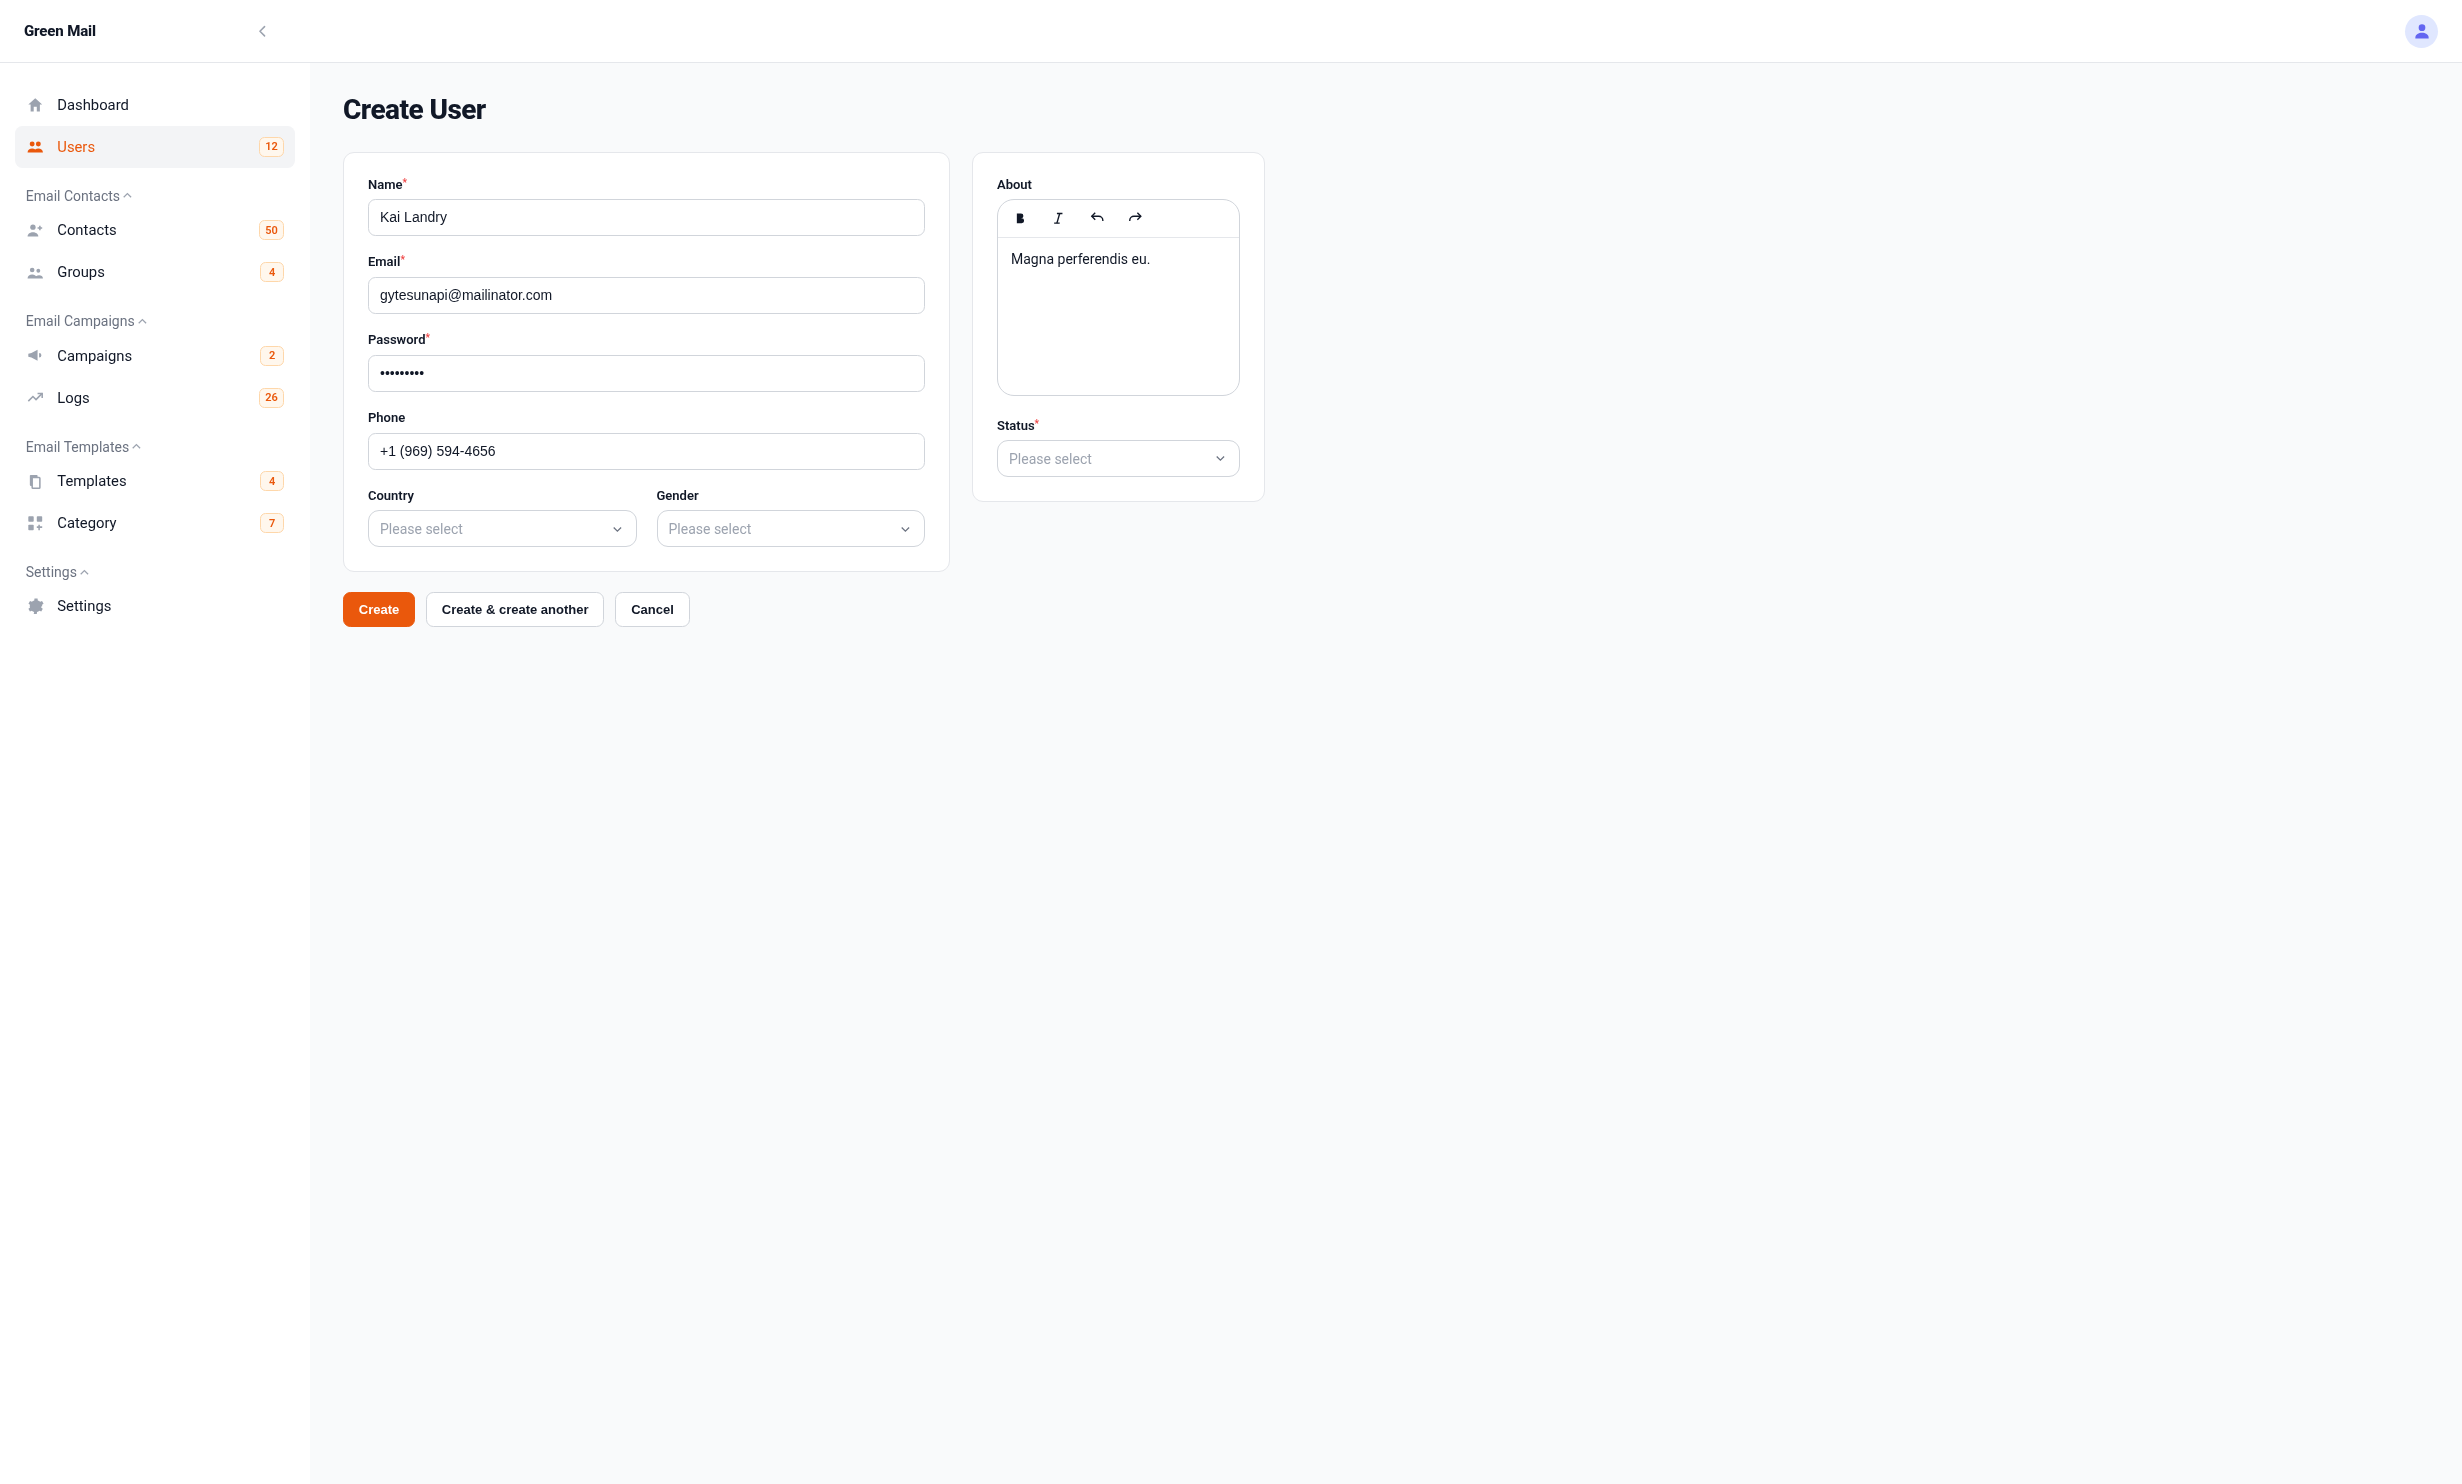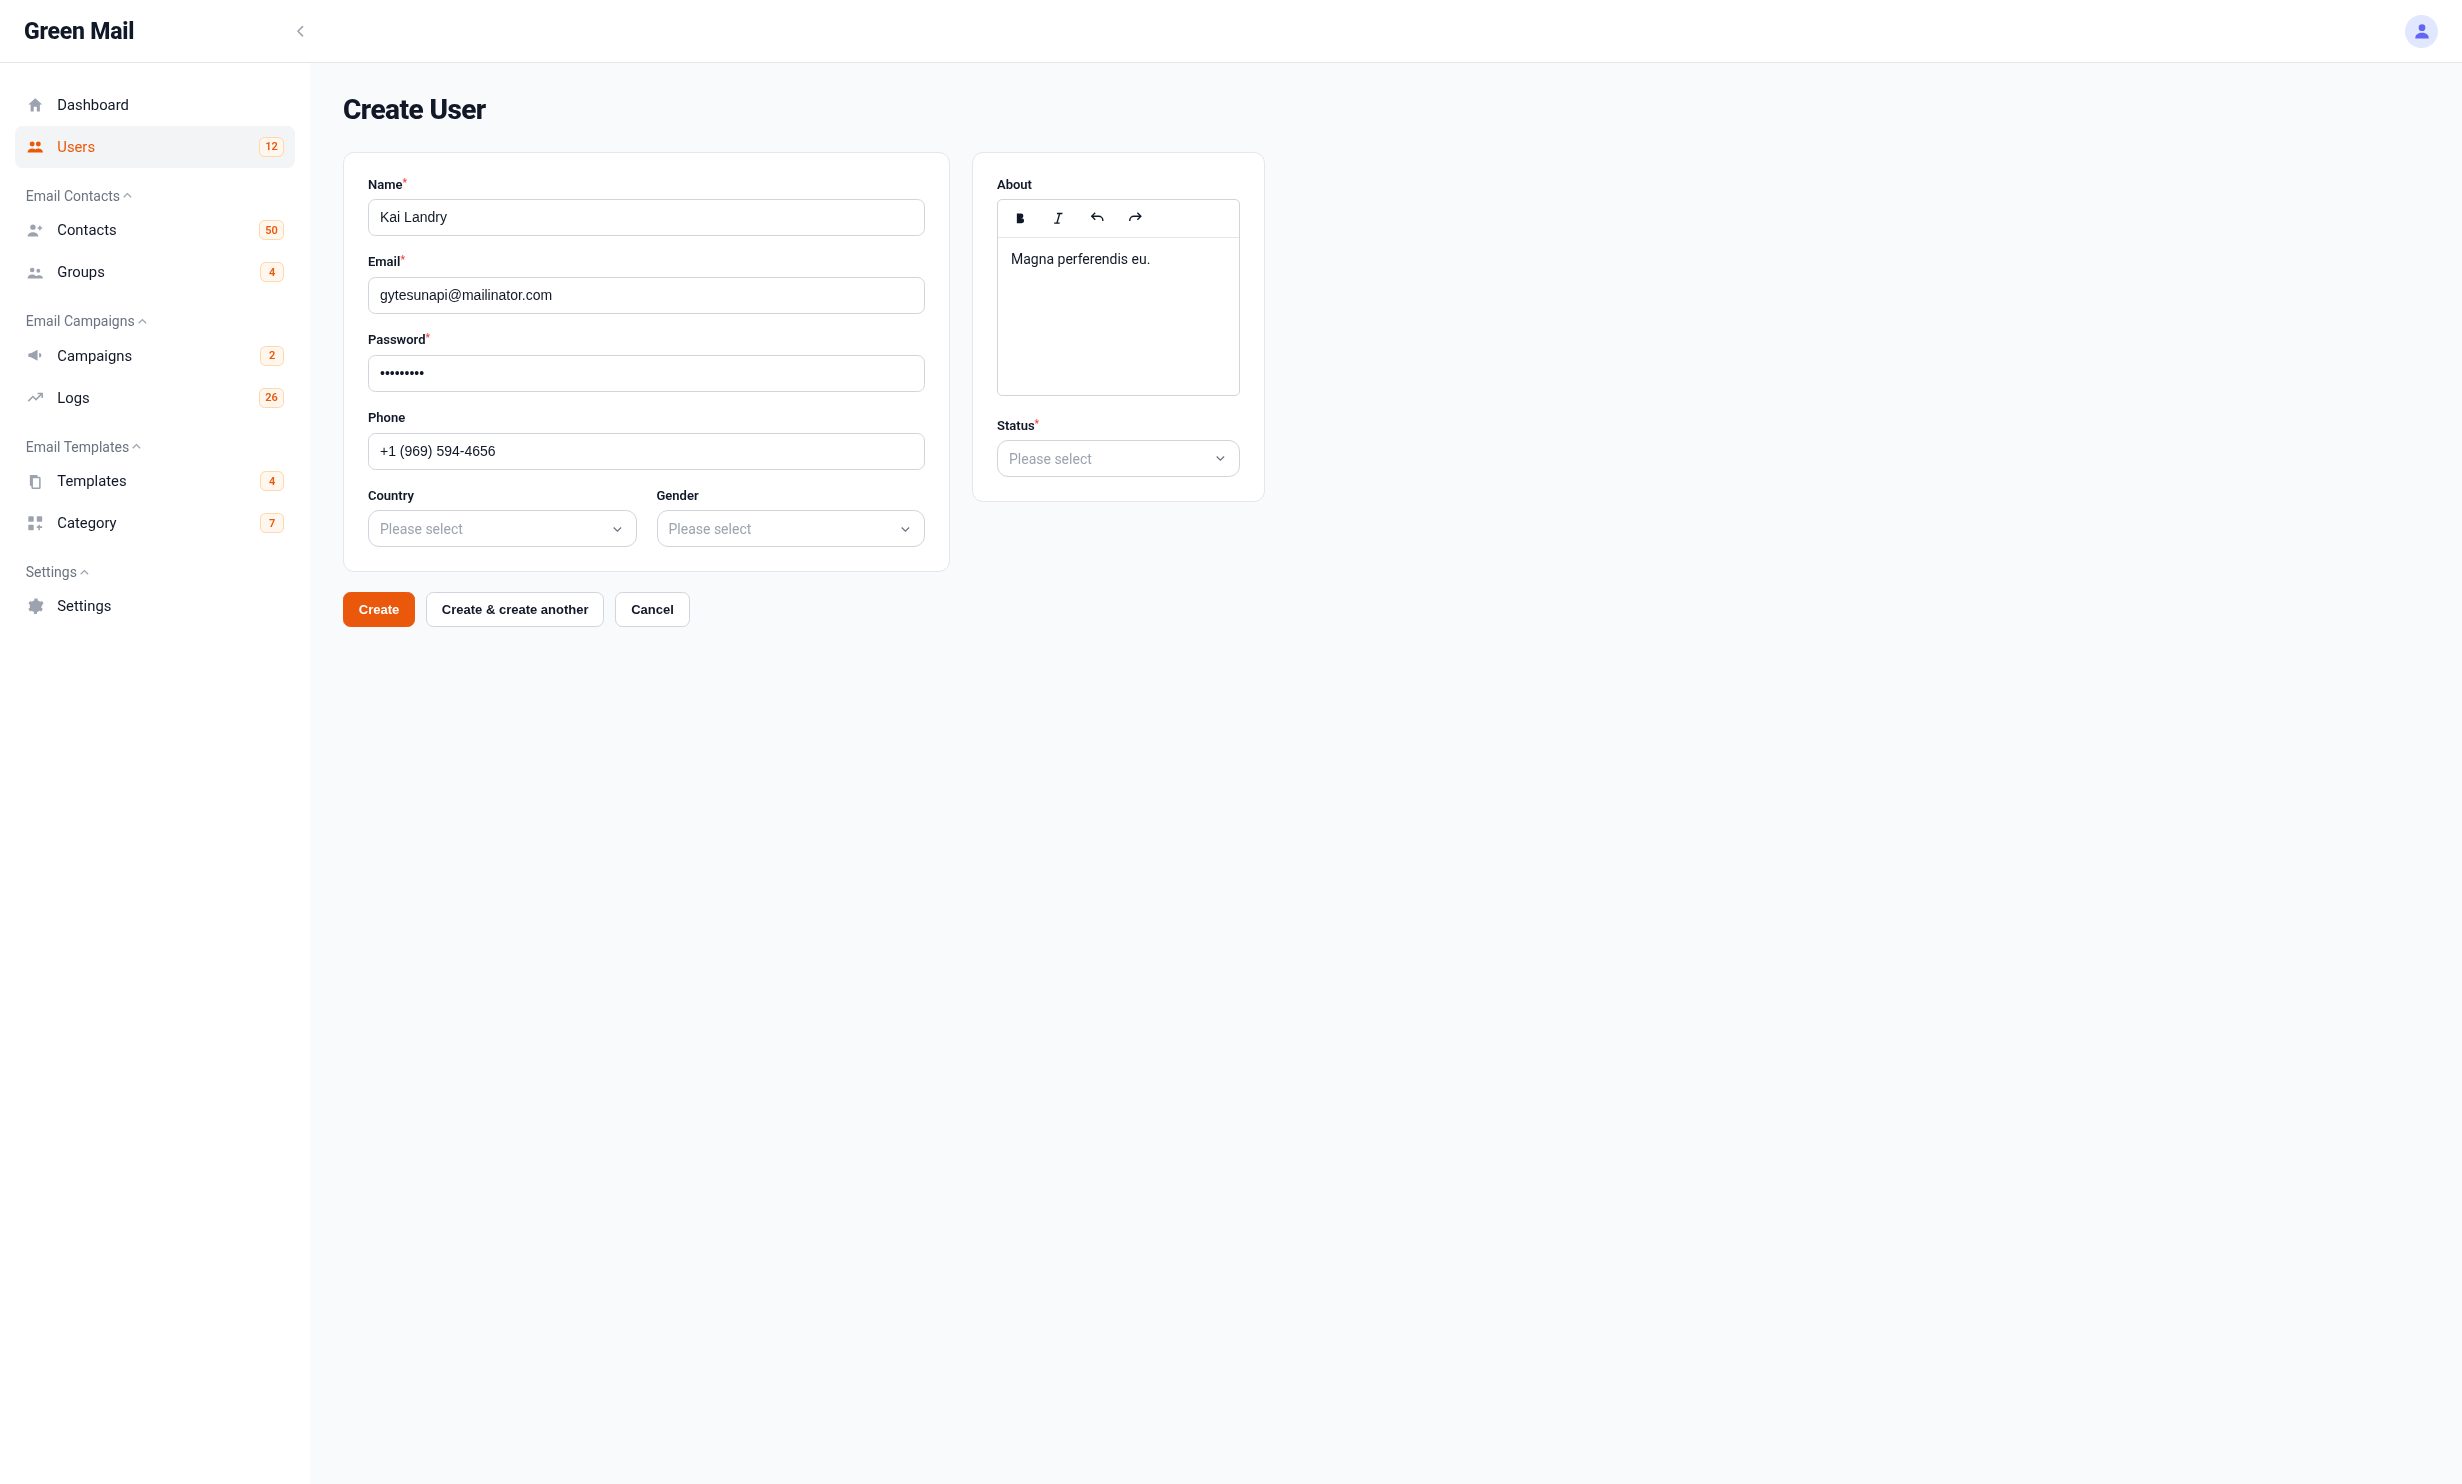--- a/index.html
+++ b/index.html
@@ -17,21 +17,21 @@
     justify-content: space-between;
     padding: 0 24px 0 24px;
     border-bottom: 0.9px solid #e5e7eb;
   }
   .topbar-left {
     display: flex;
     align-items: center;
     gap: 157px;
   }
   .brand {
-    font-size: 23px;
+    font-size: 15px;
     font-weight: 800;
     letter-spacing: -0.01em;
   }
   .back-chevron {
     width: 18.5px;
     height: 18.5px;
     color: #9ca3af;
     cursor: pointer;
   }
   .avatar {
@@ -179,21 +179,21 @@
     background: #fff;
     color: #111827;
   }
   .btn.primary {
     background: #ea580c;
     border-color: #ea580c;
     color: #ffffff;
   }
   .rte {
     border: 0.9px solid #d1d5db;
-    border-radius: 5px;
+    border-radius: 17px;
     overflow: hidden;
   }
   .rte-toolbar {
     display: flex;
     gap: 20px;
     padding: 9.2px 13px;
     border-bottom: 0.9px solid #e5e7eb;
   }
   .rte-toolbar button {
     background: none;

